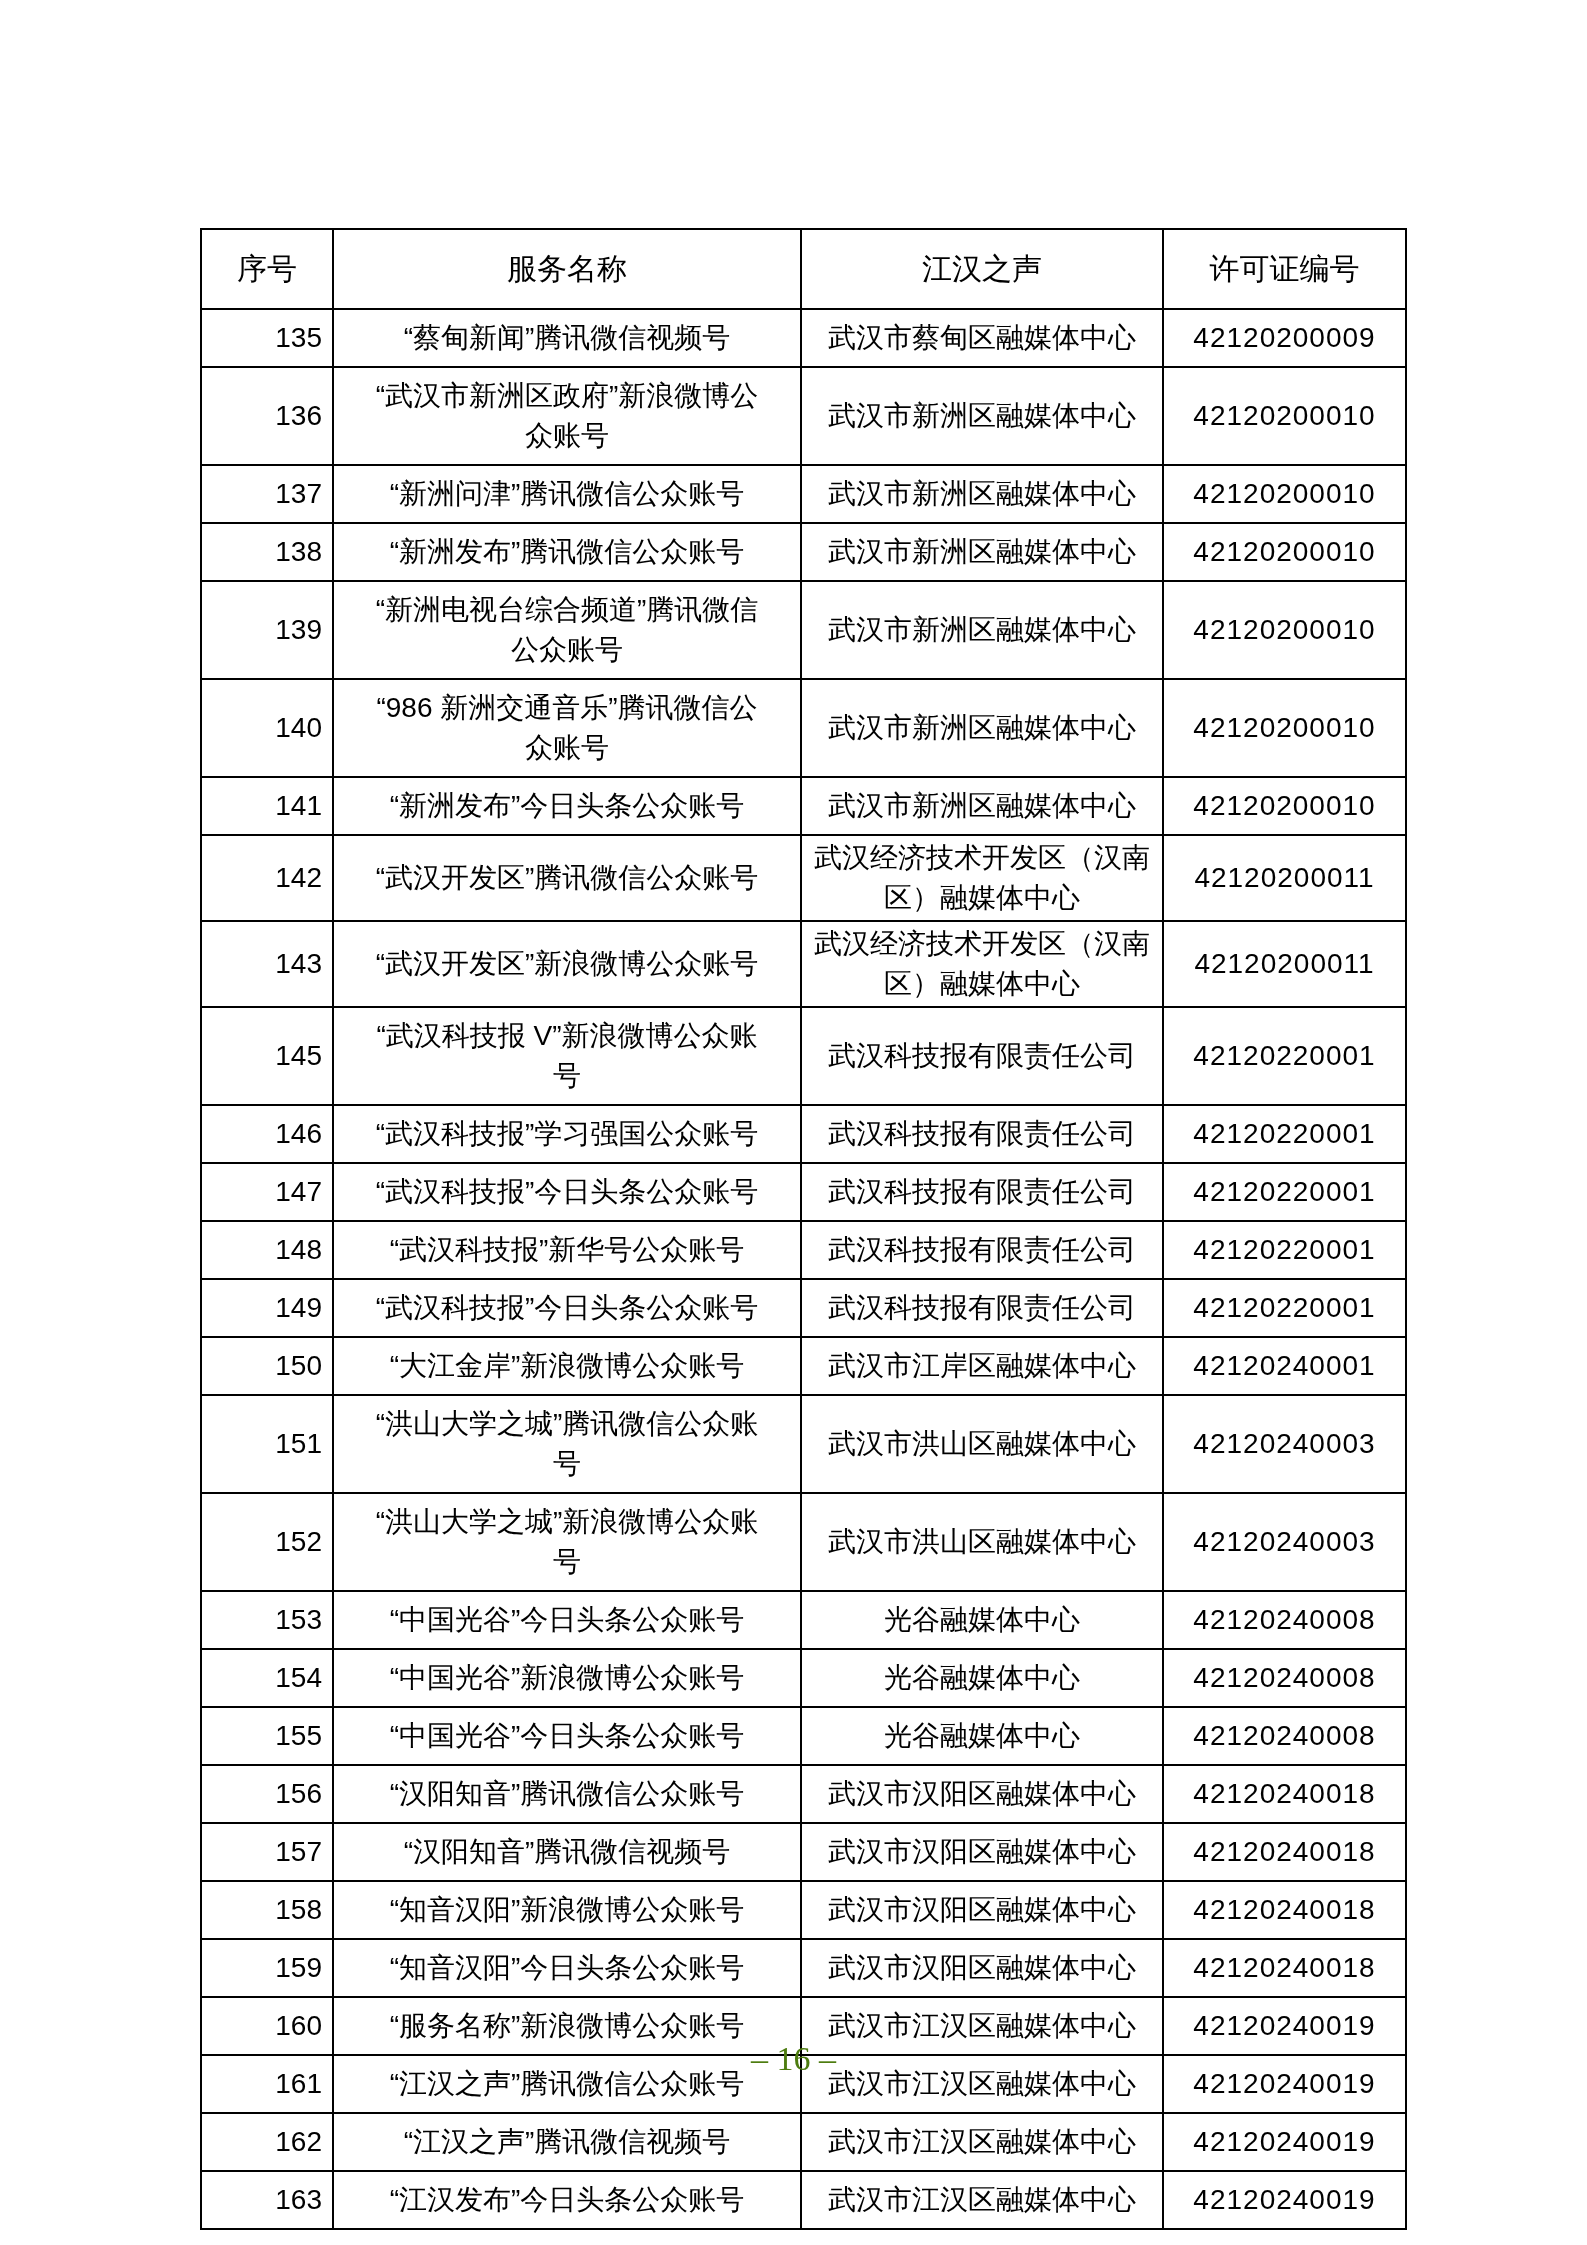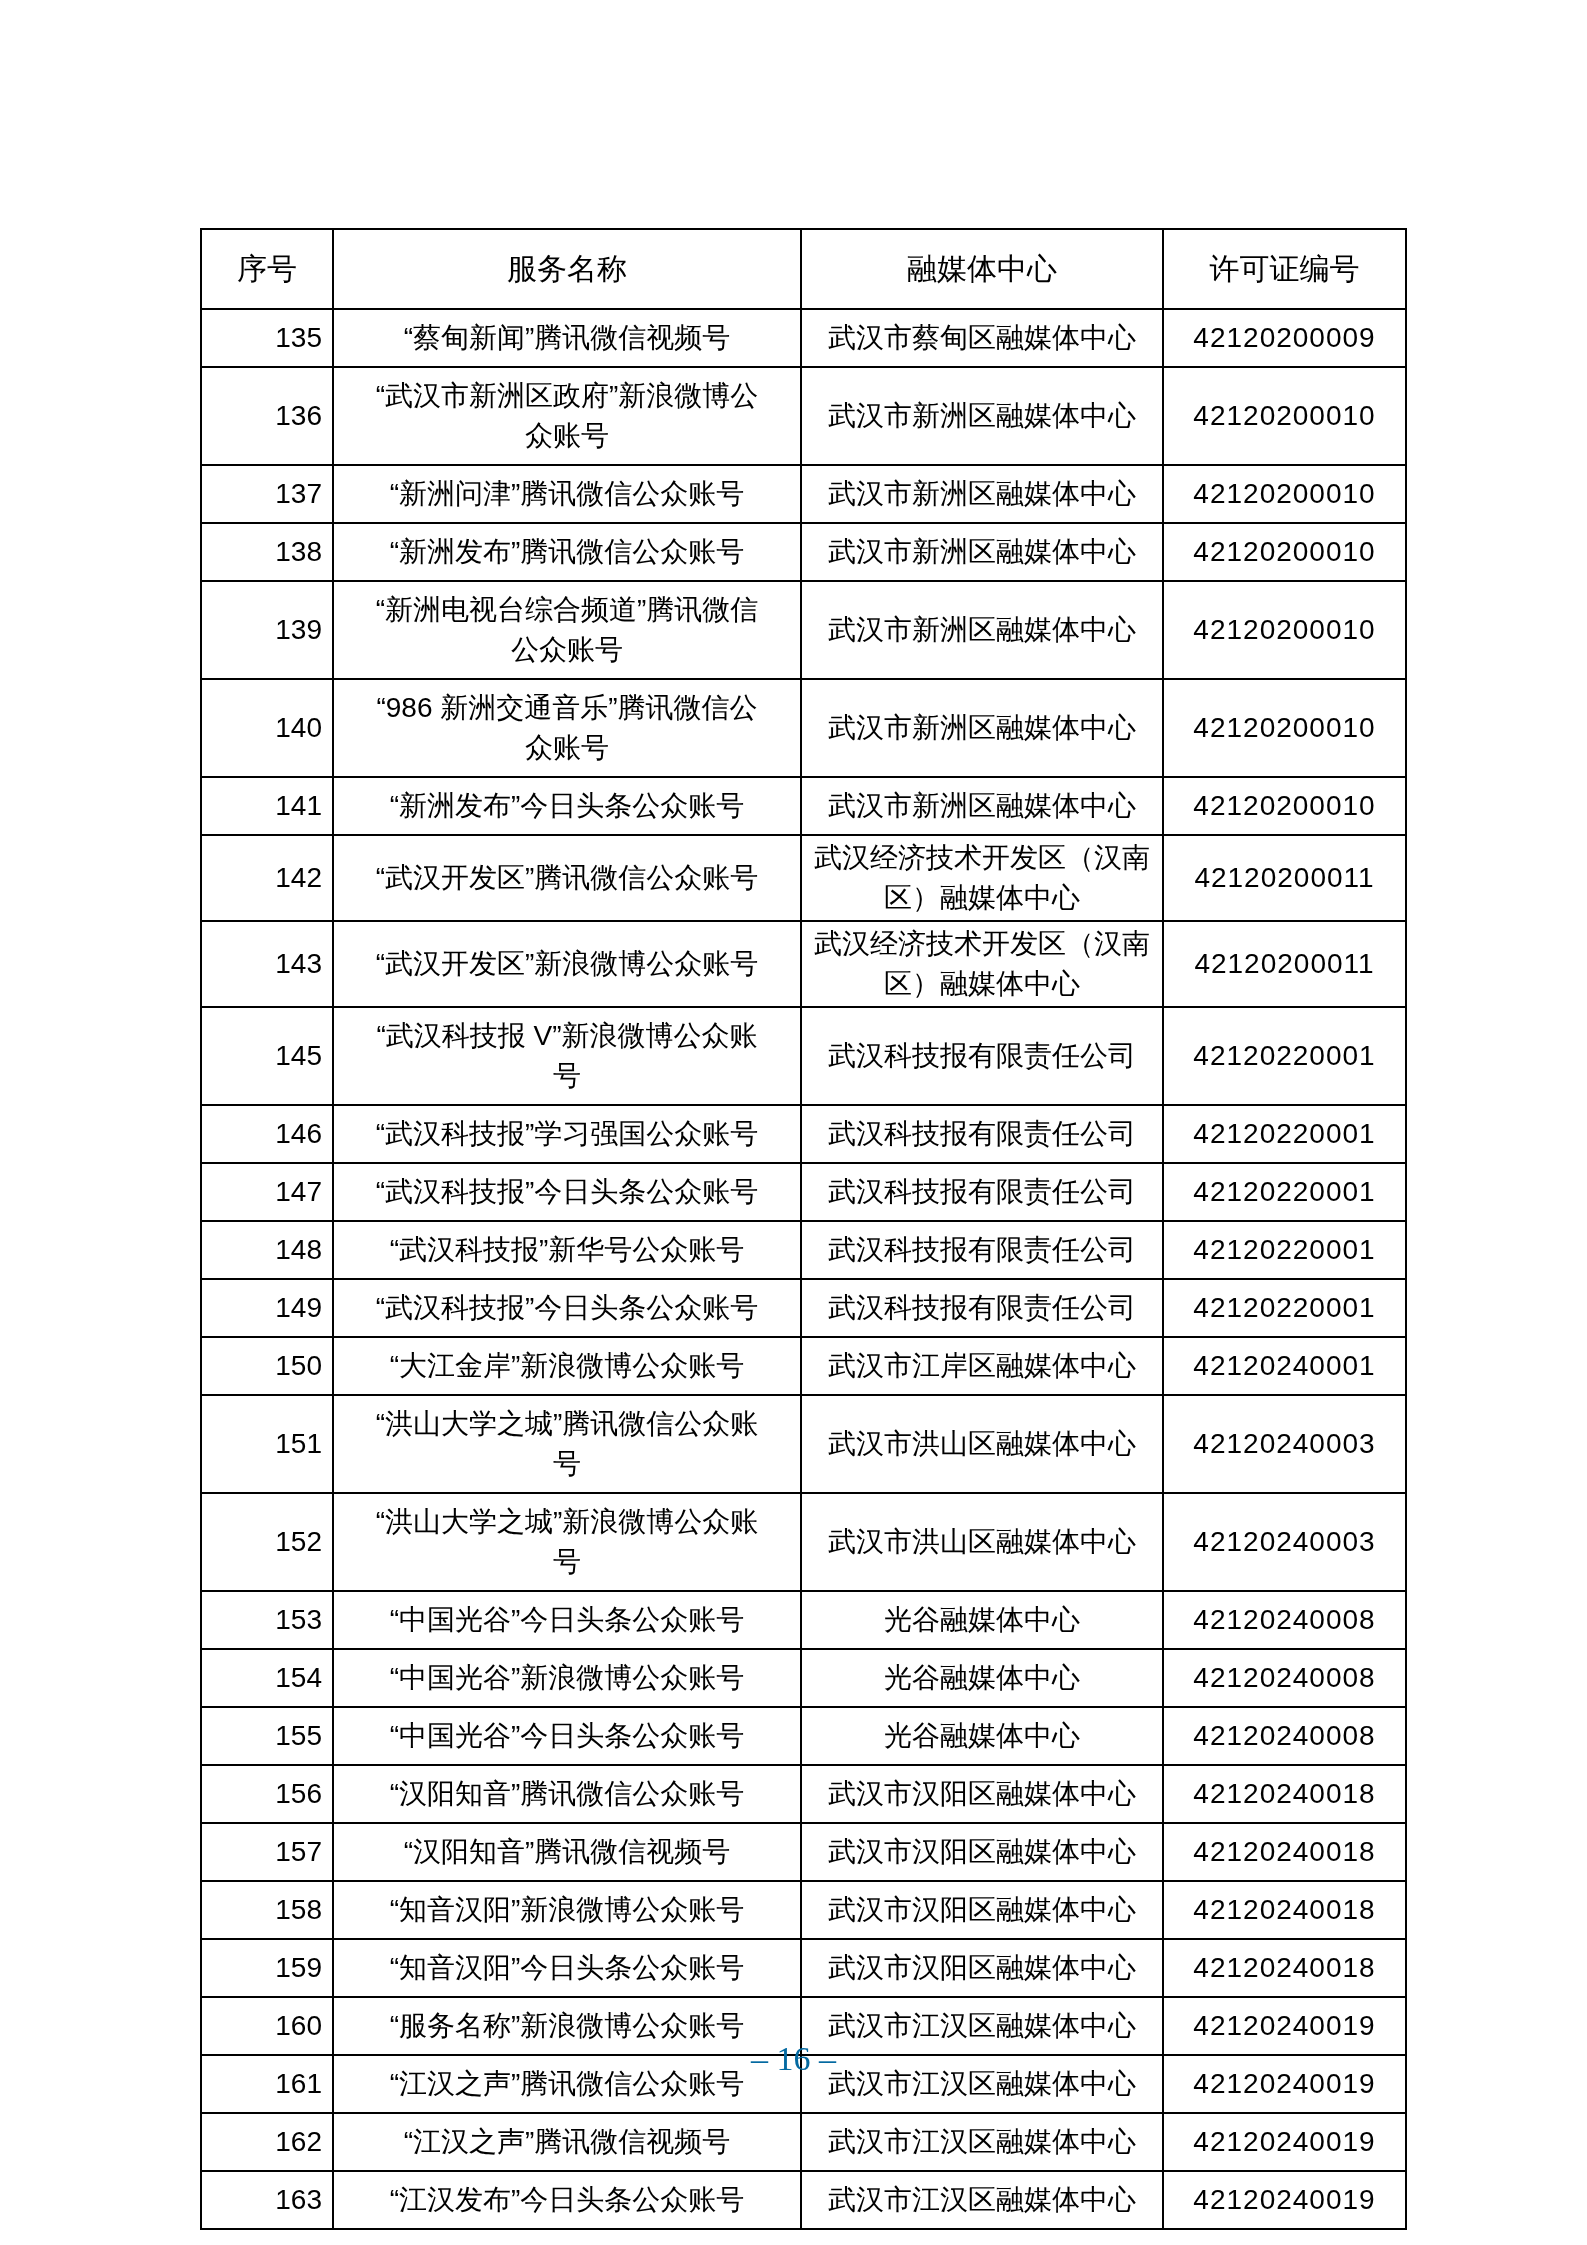--- a/index.html
+++ b/index.html
@@ -54,40 +54,40 @@
     letter-spacing: 1px;
   }
   .page-footer {
     position: absolute;
     top: 2040px;
     left: 0;
     width: 100%;
     text-align: center;
     font-size: 34px;
     font-family: "Liberation Serif", serif;
-    color: #0369a1;
+    color: #4d7c0f;
   }
 </style>
 </head>
 <body>
 
 <div class="page">
 
   <table class="license-table">
     <colgroup>
       <col style="width:132px">
       <col style="width:468px">
       <col style="width:362px">
       <col style="width:243px">
     </colgroup>
     <thead>
       <tr>
         <th>序号</th>
         <th>服务名称</th>
-        <th>融媒体中心</th>
+        <th>江汉之声</th>
         <th>许可证编号</th>
       </tr>
     </thead>
     <tbody>
         <tr>
           <td class="c-no">135</td>
           <td class="c-service">“蔡甸新闻”腾讯微信视频号</td>
           <td class="c-unit">武汉市蔡甸区融媒体中心</td>
           <td class="c-license">42120200009</td>
         </tr>

